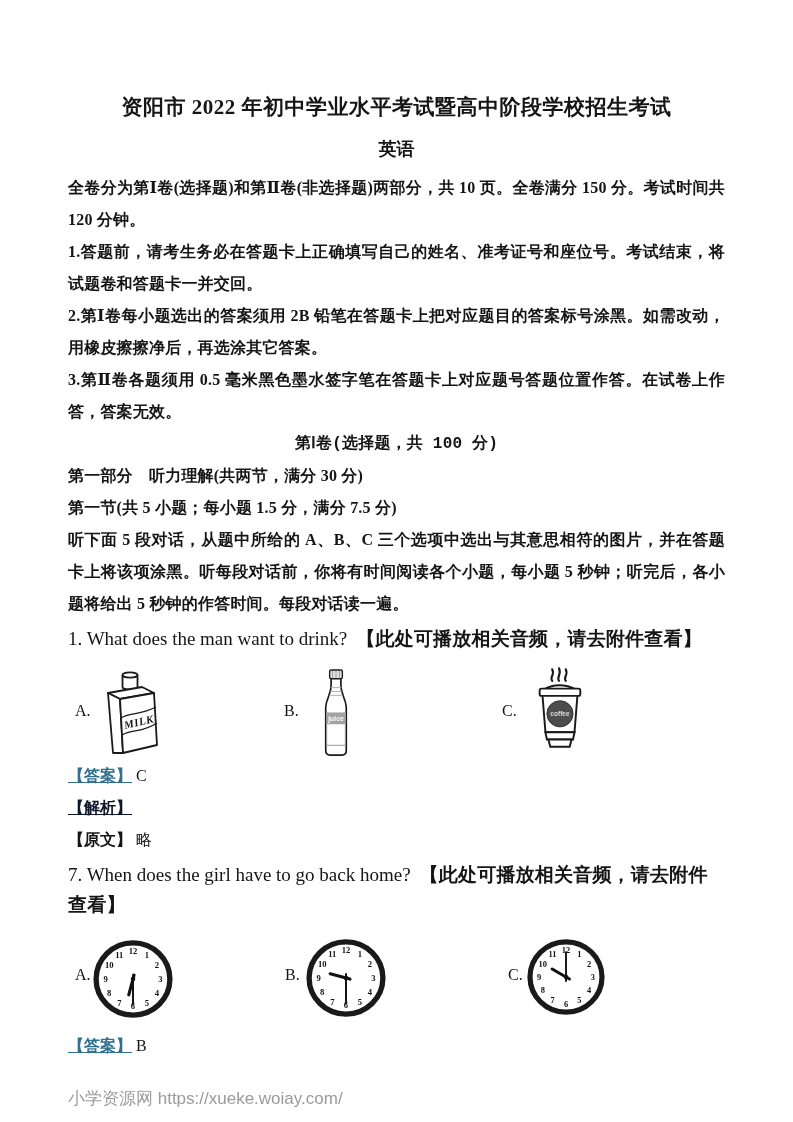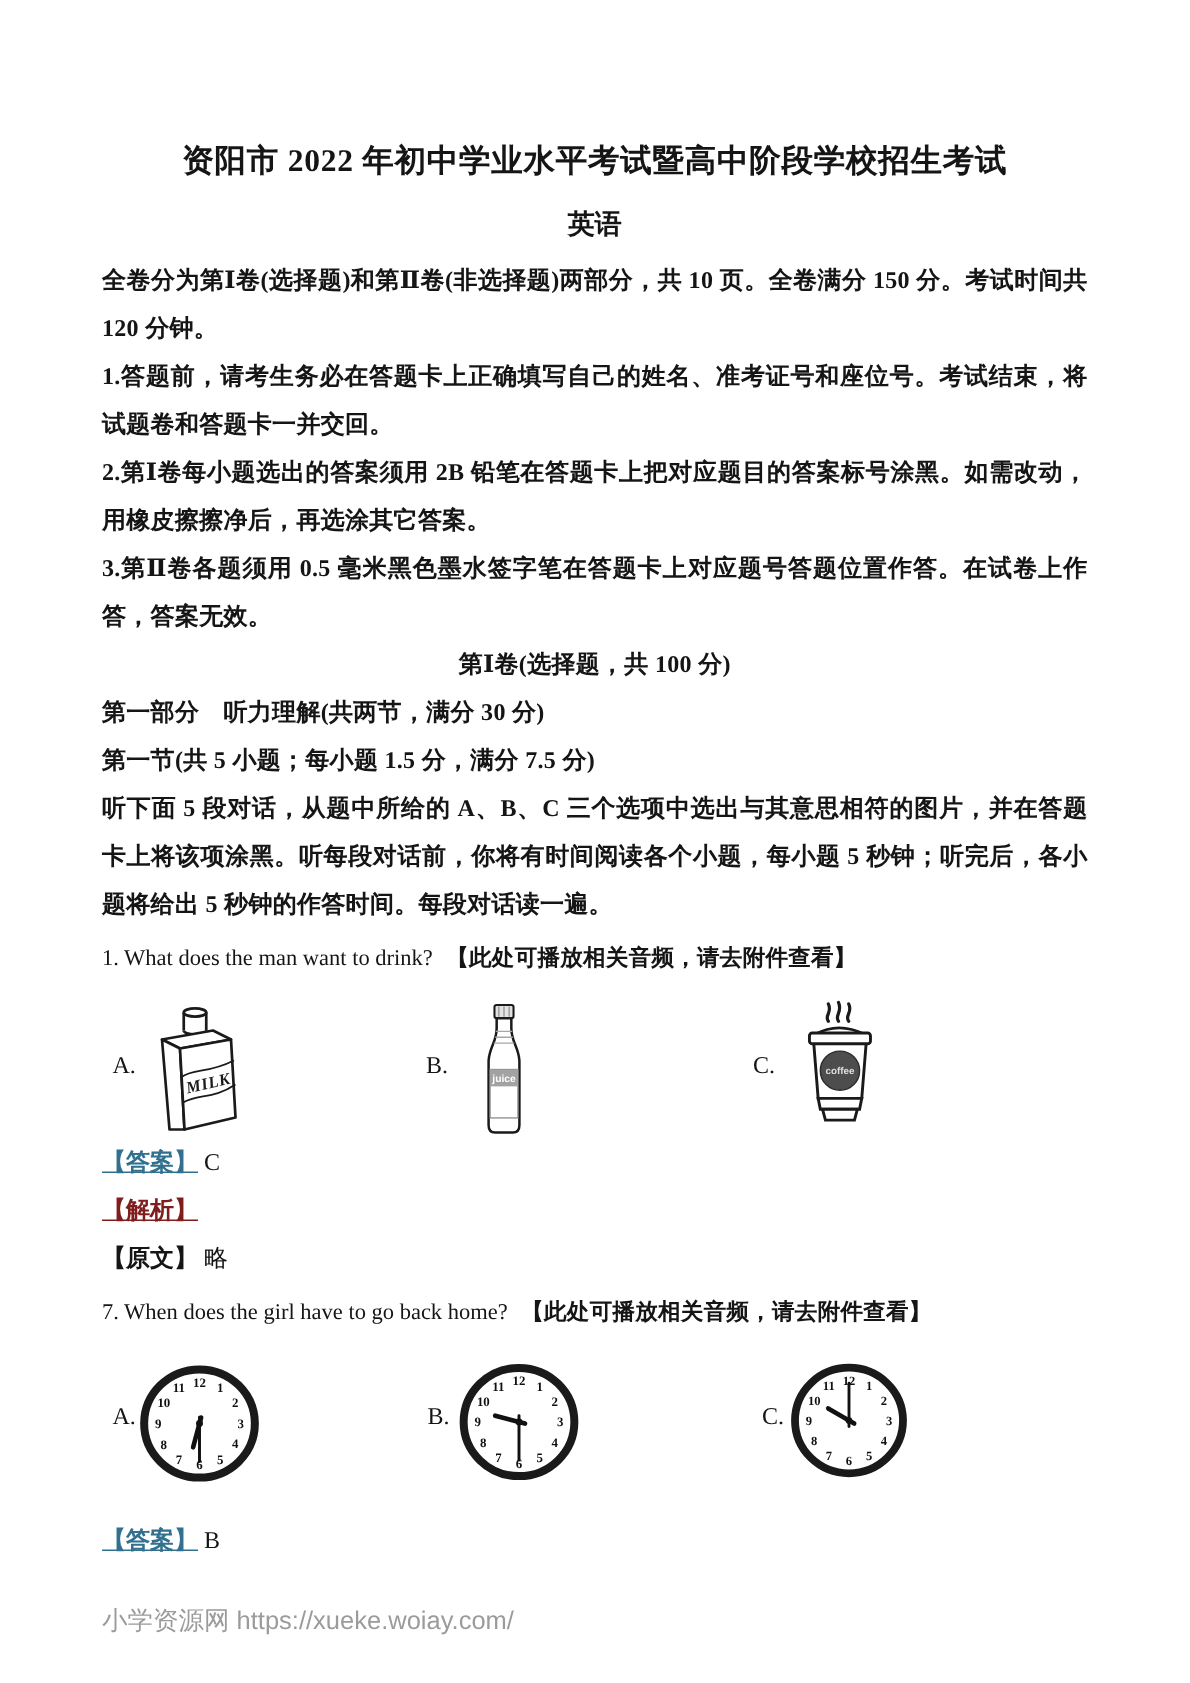--- a/index.html
+++ b/index.html
@@ -14,23 +14,23 @@
     font-weight:bold;letter-spacing:.5px;
   }
   h2.subject{
     margin:12px 0 0 0;text-align:center;font-size:18px;line-height:30px;font-weight:bold;
   }
   p.zh{
     margin:0;font-size:16px;line-height:32px;font-weight:bold;
     text-align:justify;letter-spacing:.2px;
   }
   p.first{margin-top:8px;}
-  p.center{text-align:center;}
+  p.center{text-align:center;font-family:Liberation Mono, monospace;}
   p.qline{
-    margin:4px 0 0 0;font-size:15px;line-height:30px;font-weight:normal;font-family:Liberation Serif, serif;
+    margin:4px 0 0 0;font-size:19px;line-height:30px;font-weight:normal;font-family:Liberation Serif, serif;
   }
   .audio-note{font-weight:bold;margin-left:9px;letter-spacing:.2px;}
   .options-row{position:relative;}
   .row-drinks{height:100px;margin-top:6px;}
   .row-clocks{height:88px;margin-top:16px;}
   .opt-label{position:absolute;font-size:16px;}
   .ans-line{margin:0;font-size:16px;line-height:32px;font-weight:normal;}
   .lbl-accent{font-weight:bold;text-decoration:underline;}
   .ans-val{margin-left:4px;}
   .src-lbl{font-weight:bold;}
@@ -114,21 +114,21 @@
       <text x="33" y="54.5" text-anchor="middle" style="font:bold 6.8px 'Liberation Sans',sans-serif;fill:#dddddd">coffee</text>
       <polygon class="lineart" stroke-width="2" points="18,71 48,71 46.5,78.5 19.5,78.5"></polygon>
       <polygon class="lineart" stroke-width="2" points="21,78.5 45,78.5 43,86 23,86"></polygon>
     </svg>
   </div>
 
   <p class="ans-line">
     <span class="lbl-accent accent" style="color: rgb(49, 112, 142);">【答案】</span><span class="ans-val">C</span>
   </p>
   <p class="ans-line">
-    <span class="lbl-accent accent" style="color: #7f1d1d;">【解析】</span>
+    <span class="lbl-accent accent" style="color: #0f172a;">【解析】</span>
   </p>
   <p class="ans-line">
     <span class="src-lbl">【原文】</span><span class="ans-val">略</span>
   </p>
 
   <p class="qline">
     <span>7. When does the girl have to go back home?</span><span class="audio-note">【此处可播放相关音频，请去附件查看】</span>
   </p>
 
   <div class="options-row row-clocks">
@@ -192,18 +192,18 @@
           <text x="21.0" y="36.9" text-anchor="middle">10</text>
           <text x="33.2" y="24.6" text-anchor="middle">11</text>
           <text x="50.0" y="20.1" text-anchor="middle">12</text>
         </g>
       <line class="hand hour-hand" x1="50" y1="55" x2="50" y2="30" transform="rotate(300 50 50)"></line>
       <line class="hand min-hand" x1="50" y1="55" x2="50" y2="19" transform="rotate(0 50 50)"></line>
       <circle cx="50" cy="50" r="2.8" fill="#111"></circle>
     </svg>
   </div>
 
-  <p class="ans-line" style="margin-top:18px;">
+  <p class="ans-line" style="margin-top:6px;">
     <span class="lbl-accent accent" style="color: rgb(49, 112, 142);">【答案】</span><span class="ans-val">B</span>
   </p>
 
   <div class="footer" style="color: rgb(155, 155, 155);">小学资源网 https://xueke.woiay.com/</div>
 </div>
 
 </body></html>

